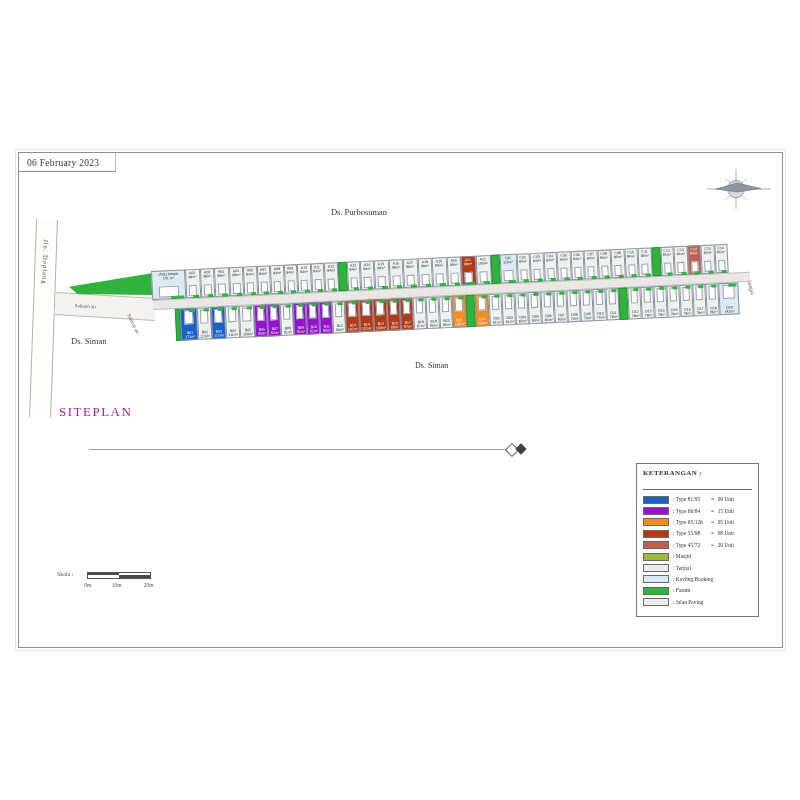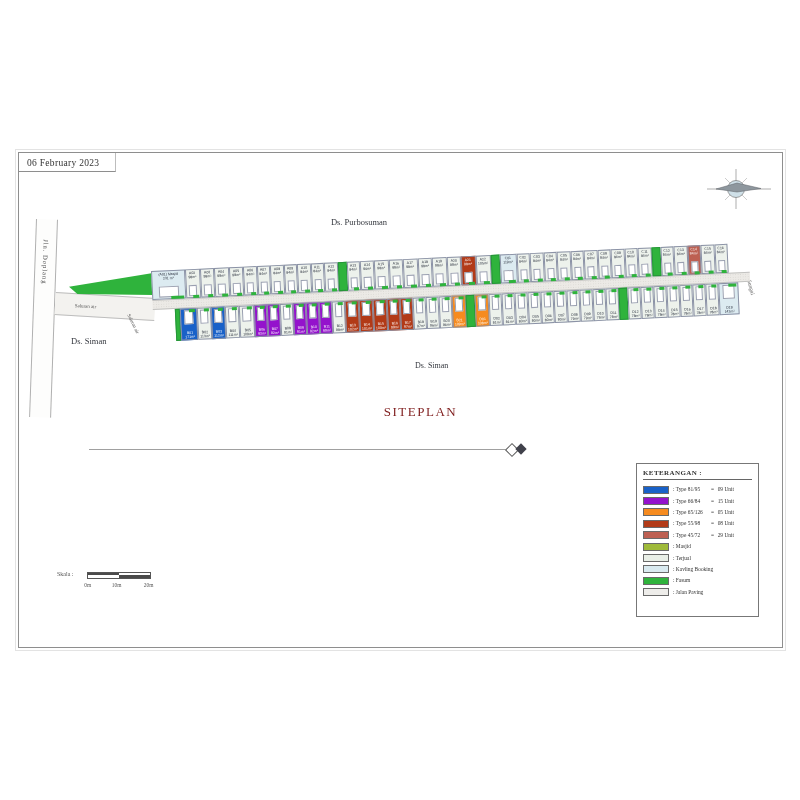--- a/index.html
+++ b/index.html
@@ -12,21 +12,21 @@
   
   .dateblock{position:absolute;left:0;top:0;display:inline-block;padding:5px 16px 3px 8px;
              border-bottom:1px solid #8e8e8e;border-right:1px solid #bdbdbd;
              font-size:9.5px;letter-spacing:.3px;color:#333;}
 
   
   .compass{position:absolute;left:688px;top:14px;width:64px;height:44px;}
 
   
   .area-label{position:absolute;color:#35383f;}
-  .lbl-purbosuman{left:240px;top:64px;width:200px;text-align:center;font-size:8.5px;}
+  .lbl-purbosuman{left:240px;top:54px;width:200px;text-align:center;font-size:8.5px;}
   .lbl-siman1{left:52px;top:183px;font-size:8.5px;}
   .lbl-siman2{left:396px;top:208px;font-size:8px;}
   .lbl-saluran1{left:56px;top:150px;font-size:7px;transform:rotate(3deg) scale(.7);
                 transform-origin:left top;white-space:nowrap;color:#555;}
   .lbl-saluran2{left:112px;top:160px;font-size:7px;transform:rotate(64deg) scale(.7);
                 transform-origin:left top;white-space:nowrap;color:#555;}
   .lbl-sungai{left:733px;top:126px;font-size:7px;transform:rotate(76deg) scale(.8);
               transform-origin:left top;white-space:nowrap;color:#555;}
 
   
@@ -60,34 +60,34 @@
   .yard{position:absolute;height:3px;width:42%;background:#2fb33c;}
   .down .yard{bottom:-.5px;right:1px;}
   .up .yard{top:-.5px;right:1px;}
   .lot-label{position:absolute;left:50%;white-space:nowrap;text-align:center;
              font-family:"Liberation Sans",sans-serif;font-size:7px;line-height:1.1;color:#242a38;}
   .down .lot-label{top:.5px;transform:translateX(-50%) scale(.5);transform-origin:center top;}
   .up .lot-label{bottom:.5px;transform:translateX(-50%) scale(.5);transform-origin:center bottom;}
   .lot-label.light{color:#fff;}
 
   
-  .title1{position:absolute;left:40px;right:0;top:251px;text-align:center;
-          font-size:13px;letter-spacing:1.5px;color:#7f1d1d;}
+  .title1{position:absolute;left:40px;right:0;top:251px;
+          font-size:13px;letter-spacing:1.5px;color:#a21caf;}
   .title2{position:absolute;left:40px;right:0;top:266px;text-align:center;
           font-size:15.5px;letter-spacing:.5px;color:#2c2f36;}
   .title-rule{position:absolute;left:70px;top:296px;width:420px;border-top:1px solid #a0a0a0;}
   .diamond{position:absolute;width:8px;height:8px;transform:rotate(45deg);}
   .d1{left:488px;top:292px;background:#fff;border:1px solid #555;}
   .d2{left:498px;top:292px;background:#40414b;}
 
   
   .legend{position:absolute;left:617px;top:310px;width:123px;height:154px;
           border:1px solid #777;background:#fff;box-sizing:border-box;padding:5px 6px 4px;}
   .legend-title{font-size:7px;font-weight:bold;letter-spacing:.4px;color:#333;
-                border-bottom:1px solid #666;padding-bottom:2px;margin-bottom:4px;}
+                border-bottom:1px solid #666;padding-bottom:12px;margin-bottom:4px;}
   .legend-row{display:flex;align-items:center;height:11.4px;}
   .legend-swatch{width:26px;height:8px;border:.7px solid #6a6a6a;margin-right:4px;flex:none;box-sizing:border-box;}
   .legend-text{display:flex;font-size:7.5px;white-space:nowrap;transform:scale(.72);
                transform-origin:left center;color:#333;}
   .lt-label{width:48px;}
   .lt-eq{width:14px;text-align:center;}
 
   
   .scale{position:absolute;left:38px;top:416px;width:120px;height:28px;}
   .scale-label{position:absolute;left:0;top:1px;font-size:7.5px;transform:scale(.8);

